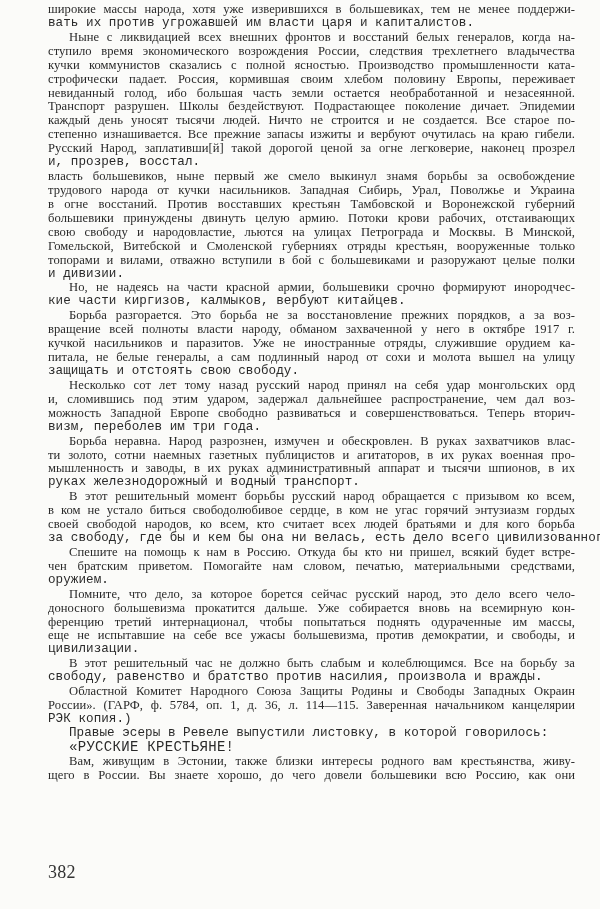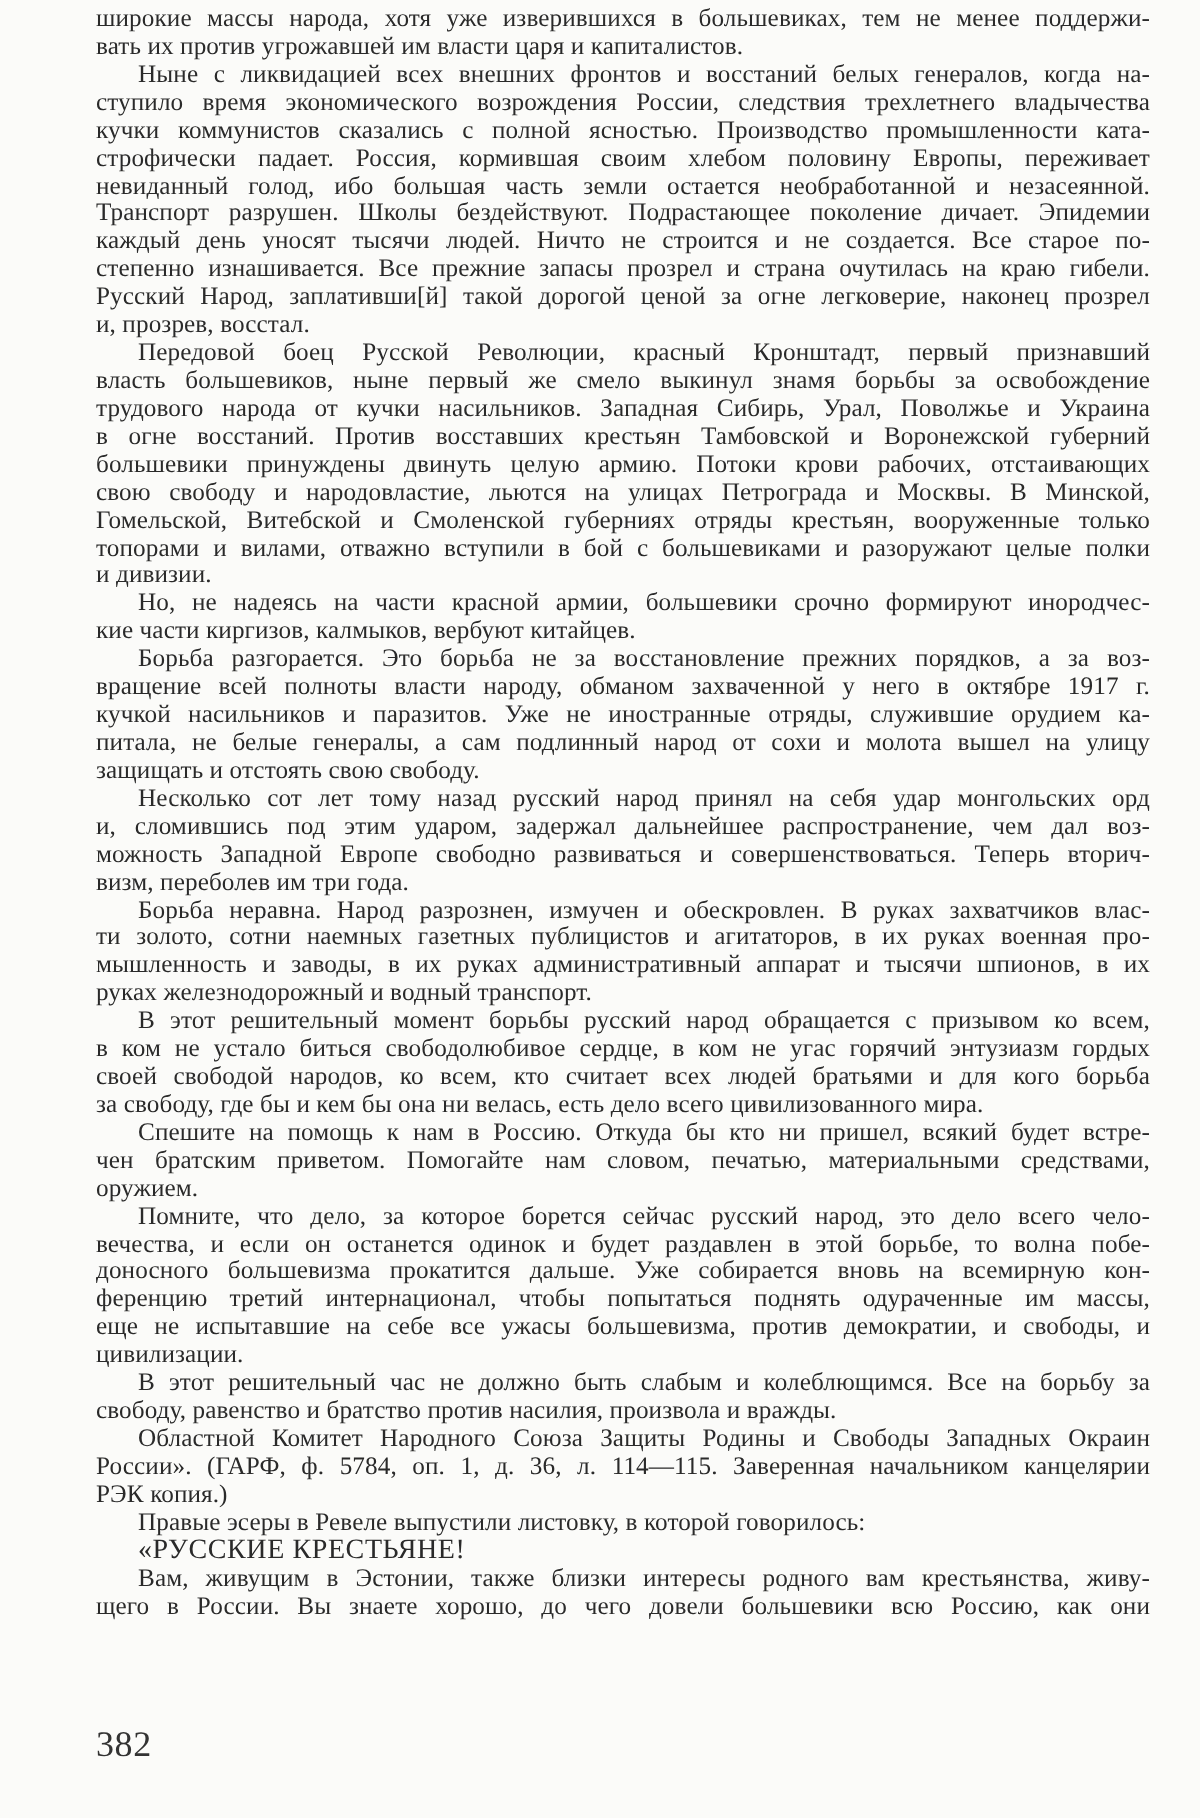--- a/index.html
+++ b/index.html
@@ -8,21 +8,21 @@
     position:relative;
     font-family:"Liberation Serif", "DejaVu Serif", serif;
     color:#2a2a2a;
   }
   .page { position:absolute; left:48px; top:3px; width:527px; }
   .line {
     font-size:12.6px; line-height:13.93px; height:13.93px;
     white-space:nowrap; text-align:justify; text-align-last:justify;
     letter-spacing:0.05px;
   }
-  .line.last { text-align-last:left; }
+  .line.last { text-align-last:left;font-family:Liberation Mono, monospace; }
   .line.indent { padding-left:21px; }
   .line.heading { font-size:14px; letter-spacing:0.3px; }
   .pagenum {
     position:absolute; left:48px; top:862px;
     font-size:18px; color:#333; letter-spacing:0.3px;
   }
 </style>
 </head>
 <body>
 
@@ -32,26 +32,25 @@
       <div class="line last">вать их против угрожавшей им власти царя и капиталистов.</div>
     </div>
     <div>
       <div class="line indent">Ныне с ликвидацией всех внешних фронтов и восстаний белых генералов, когда на-</div>
       <div class="line">ступило время экономического возрождения России, следствия трехлетнего владычества</div>
       <div class="line">кучки коммунистов сказались с полной ясностью. Производство промышленности ката-</div>
       <div class="line">строфически падает. Россия, кормившая своим хлебом половину Европы, переживает</div>
       <div class="line">невиданный голод, ибо большая часть земли остается необработанной и незасеянной.</div>
       <div class="line">Транспорт разрушен. Школы бездействуют. Подрастающее поколение дичает. Эпидемии</div>
       <div class="line">каждый день уносят тысячи людей. Ничто не строится и не создается. Все старое по-</div>
-      <div class="line">степенно изнашивается. Все прежние запасы прозрел и страна очутилась на краю гибели.</div>
+      <div class="line">степенно изнашивается. Все прежние запасы изжиты и вербуют очутилась на краю гибели.</div>
       <div class="line">Русский Народ, заплативши[й] такой дорогой ценой за огне легковерие, наконец прозрел</div>
       <div class="line last">и, прозрев, восстал.</div>
     </div>
     <div>
-      <div class="line indent">Передовой боец Русской Революции, красный Кронштадт, первый признавший</div>
       <div class="line">власть большевиков, ныне первый же смело выкинул знамя борьбы за освобождение</div>
       <div class="line">трудового народа от кучки насильников. Западная Сибирь, Урал, Поволжье и Украина</div>
       <div class="line">в огне восстаний. Против восставших крестьян Тамбовской и Воронежской губерний</div>
       <div class="line">большевики принуждены двинуть целую армию. Потоки крови рабочих, отстаивающих</div>
       <div class="line">свою свободу и народовластие, льются на улицах Петрограда и Москвы. В Минской,</div>
       <div class="line">Гомельской, Витебской и Смоленской губерниях отряды крестьян, вооруженные только</div>
       <div class="line">топорами и вилами, отважно вступили в бой с большевиками и разоружают целые полки</div>
       <div class="line last">и дивизии.</div>
     </div>
     <div>
@@ -83,21 +82,20 @@
       <div class="line">своей свободой народов, ко всем, кто считает всех людей братьями и для кого борьба</div>
       <div class="line last">за свободу, где бы и кем бы она ни велась, есть дело всего цивилизованного мира.</div>
     </div>
     <div>
       <div class="line indent">Спешите на помощь к нам в Россию. Откуда бы кто ни пришел, всякий будет встре-</div>
       <div class="line">чен братским приветом. Помогайте нам словом, печатью, материальными средствами,</div>
       <div class="line last">оружием.</div>
     </div>
     <div>
       <div class="line indent">Помните, что дело, за которое борется сейчас русский народ, это дело всего чело-</div>
-      <div class="line">вечества, и если он останется одинок и будет раздавлен в этой борьбе, то волна побе-</div>
       <div class="line">доносного большевизма прокатится дальше. Уже собирается вновь на всемирную кон-</div>
       <div class="line">ференцию третий интернационал, чтобы попытаться поднять одураченные им массы,</div>
       <div class="line">еще не испытавшие на себе все ужасы большевизма, против демократии, и свободы, и</div>
       <div class="line last">цивилизации.</div>
     </div>
     <div>
       <div class="line indent">В этот решительный час не должно быть слабым и колеблющимся. Все на борьбу за</div>
       <div class="line last">свободу, равенство и братство против насилия, произвола и вражды.</div>
     </div>
     <div>

